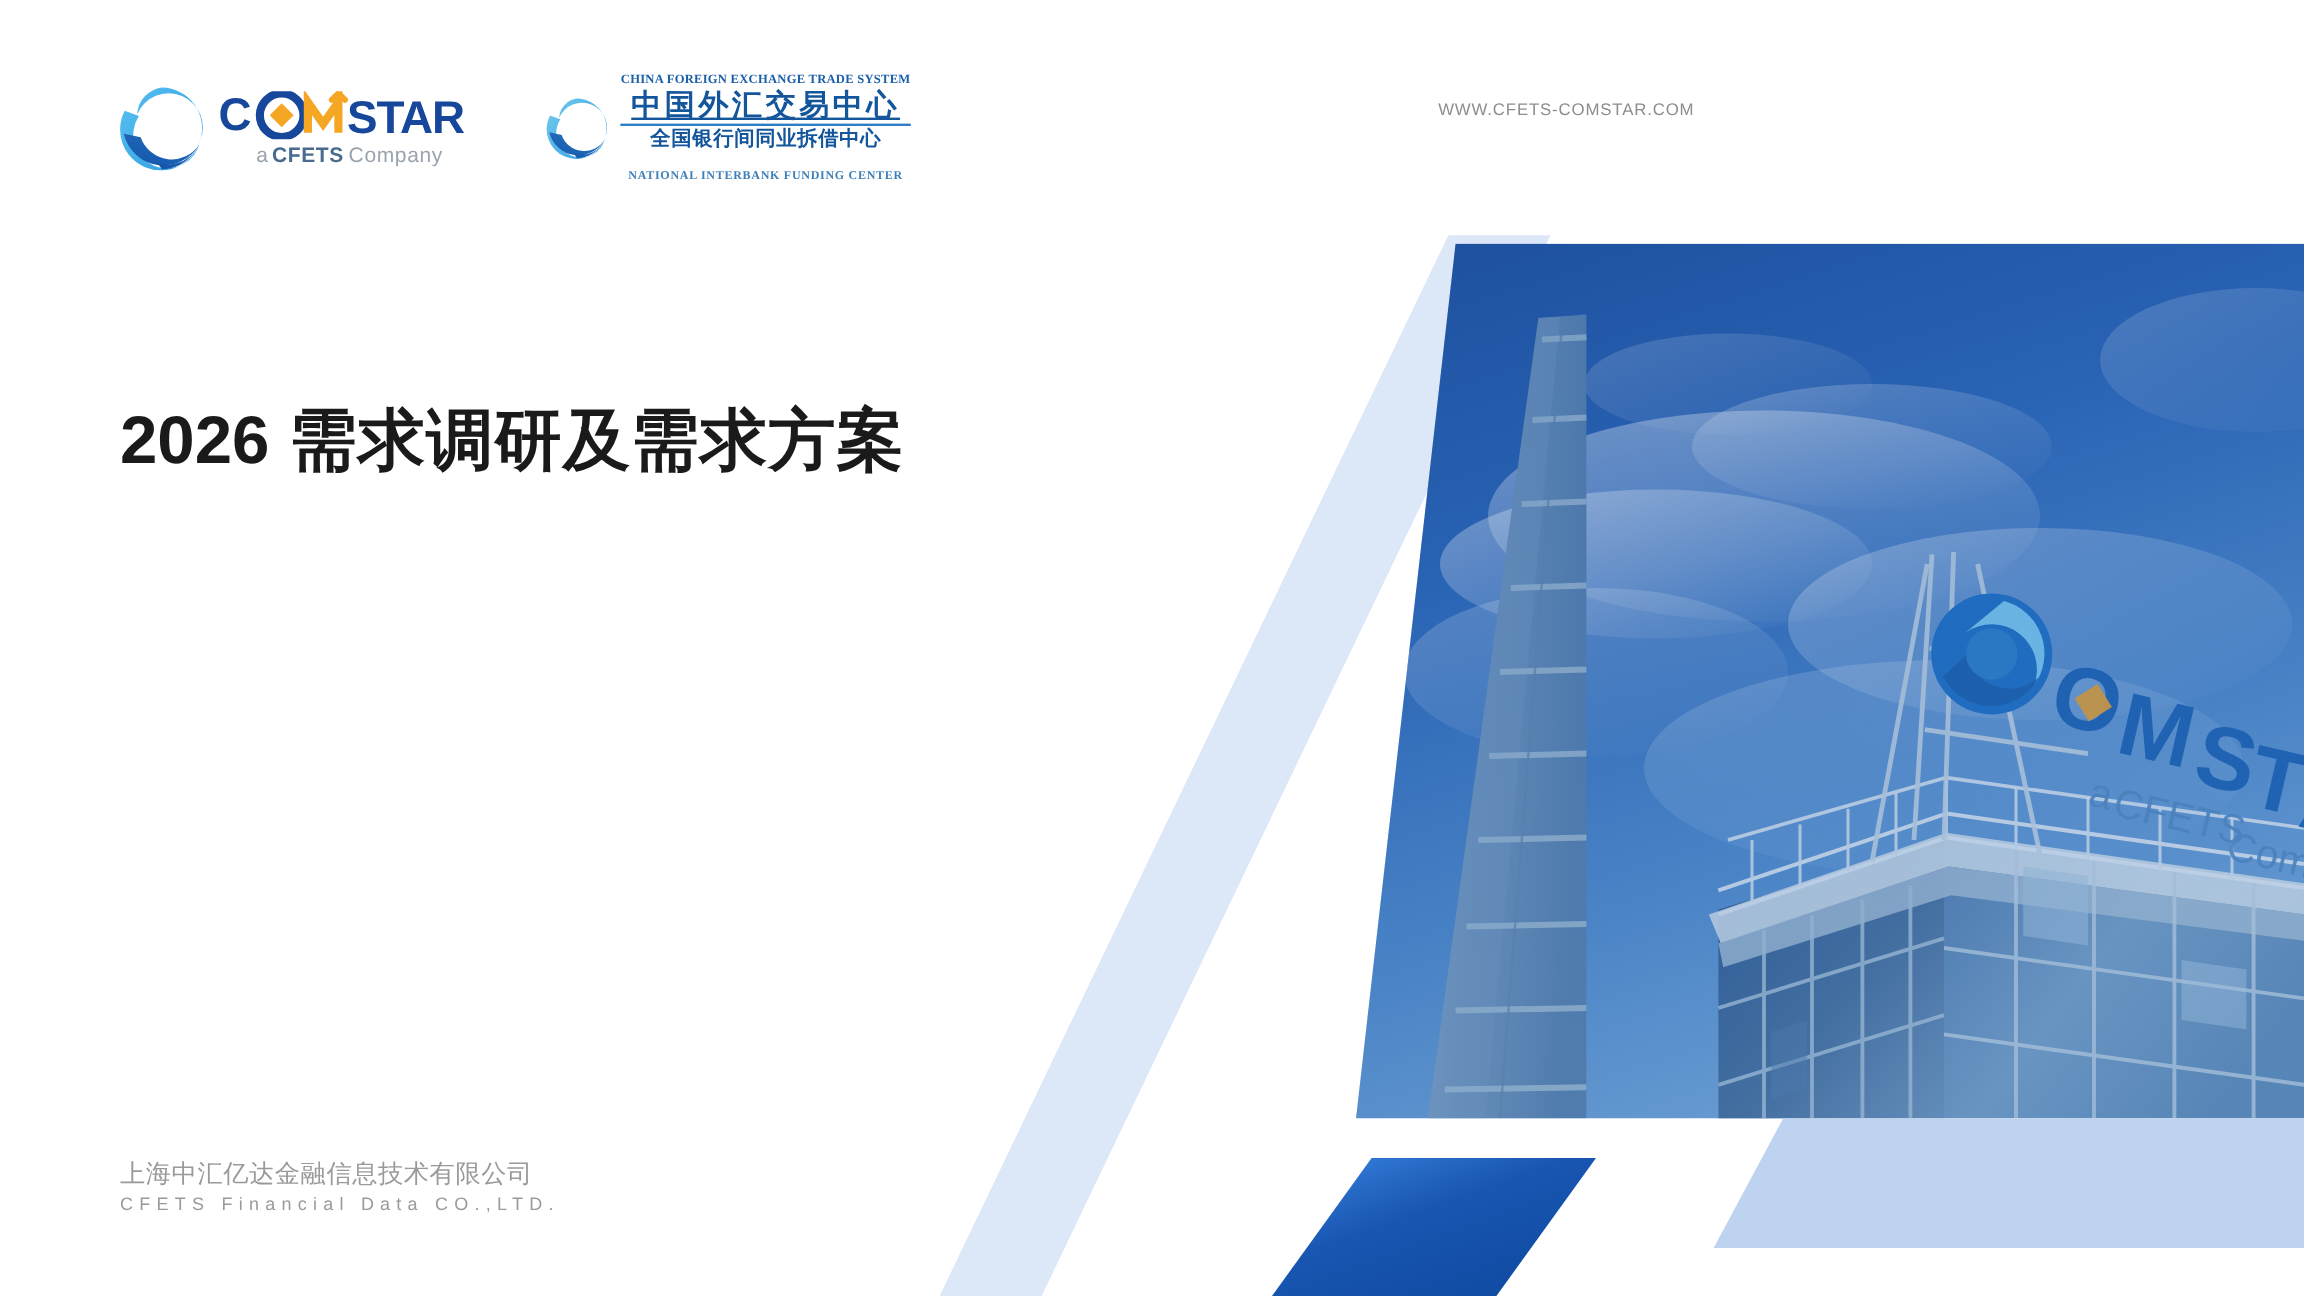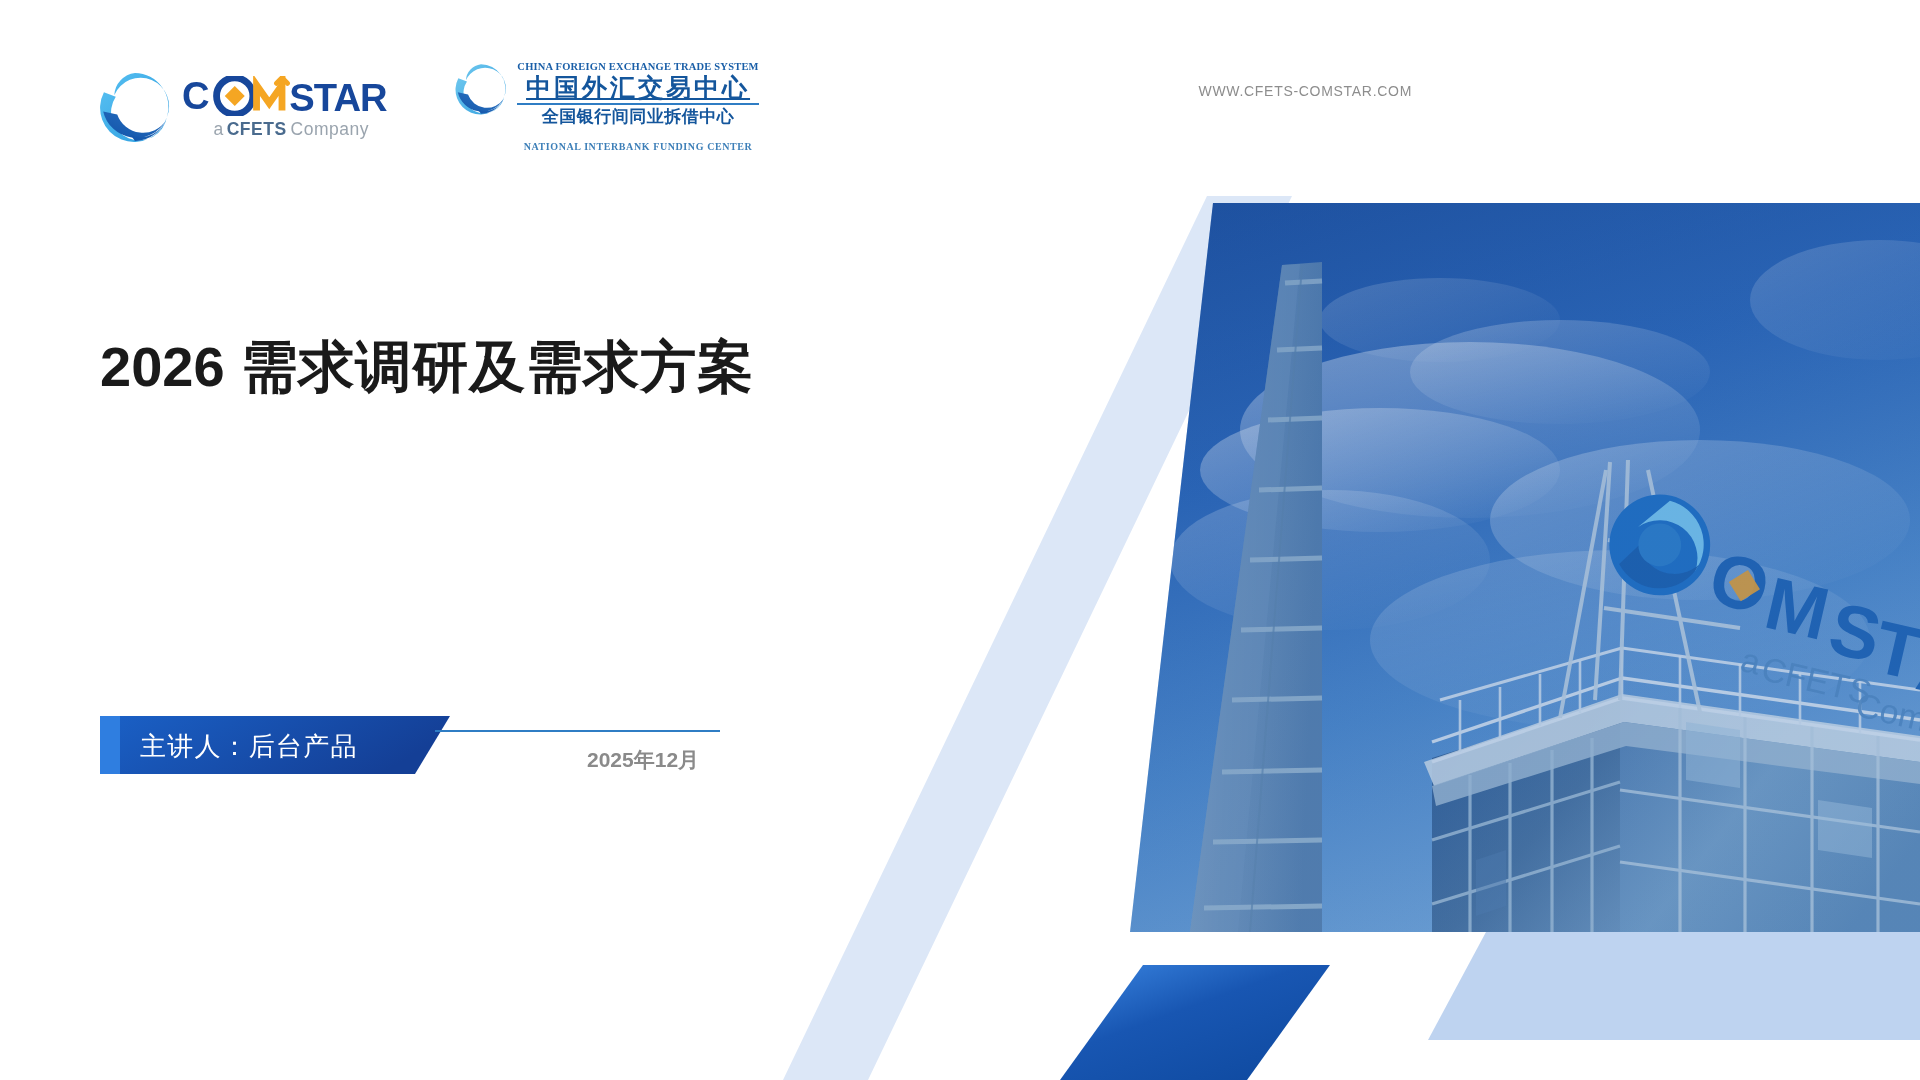--- a/index.html
+++ b/index.html
@@ -56,21 +56,21 @@
   }
   .comstar-tagline {
     display: block;
     height: 21px;
     margin-top: 2px;
   }
 
   
   .cfets-logo {
     display: flex;
-    align-items: flex-start;
+    align-items: center;
     gap: 9px;
     margin-left: 36px;
   }
   .cfets-mark {
     width: 54px;
     height: 54px;
     flex: 0 0 auto;
   }
   .cfets-text {
     display: flex;
@@ -484,30 +484,19 @@
       </div>
     </div>
 
     <div class="site-url">WWW.CFETS-COMSTAR.COM</div>
   </div>
 
   <div class="title">
     <span class="year">2026</span><span>&nbsp;</span><span>需求调研及需求方案</span>
   </div>
 
-  <div class="speaker-block">
-    <svg class="speaker-banner" viewBox="0 0 350 58" xmlns="http://www.w3.org/2000/svg" preserveAspectRatio="none">
-      <defs>
-        <linearGradient id="bannerGrad" x1="0" y1="0" x2="1" y2="0.3">
-          <stop offset="0%" stop-color="#1a5fc4"></stop>
-          <stop offset="100%" stop-color="#143f96"></stop>
-        </linearGradient>
-      </defs>
-      <polygon points="0,0 20,0 20,58 0,58" fill="#2f7ee0"></polygon>
-      <polygon points="20,0 350,0 315,58 20,58" fill="url(#bannerGrad)"></polygon>
-    </svg>
-    <div class="speaker-label">主讲人：后台产品</div>
-    <div class="date-rule"></div>
-    <div class="date-text">2025年12月</div>
+
+  <div class="footer">
+    <div class="footer-cn">上海中汇亿达金融信息技术有限公司</div>
+    <div class="footer-en">CFETS Financial Data CO.,LTD.</div>
   </div>
 
-
 </div>
 
 </body></html>

